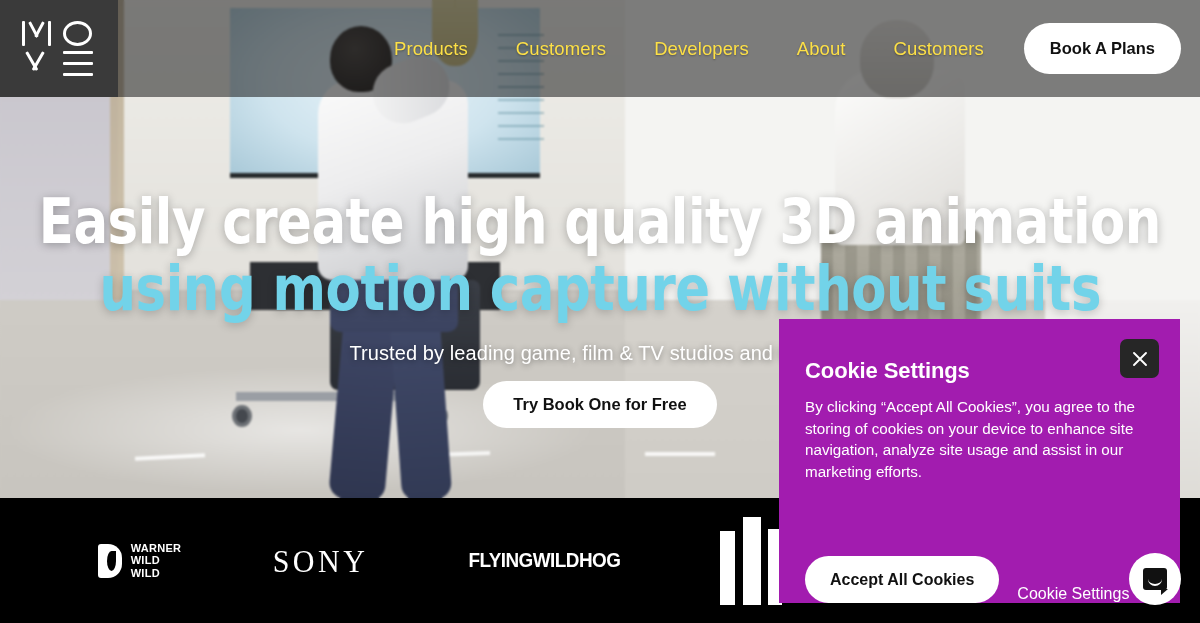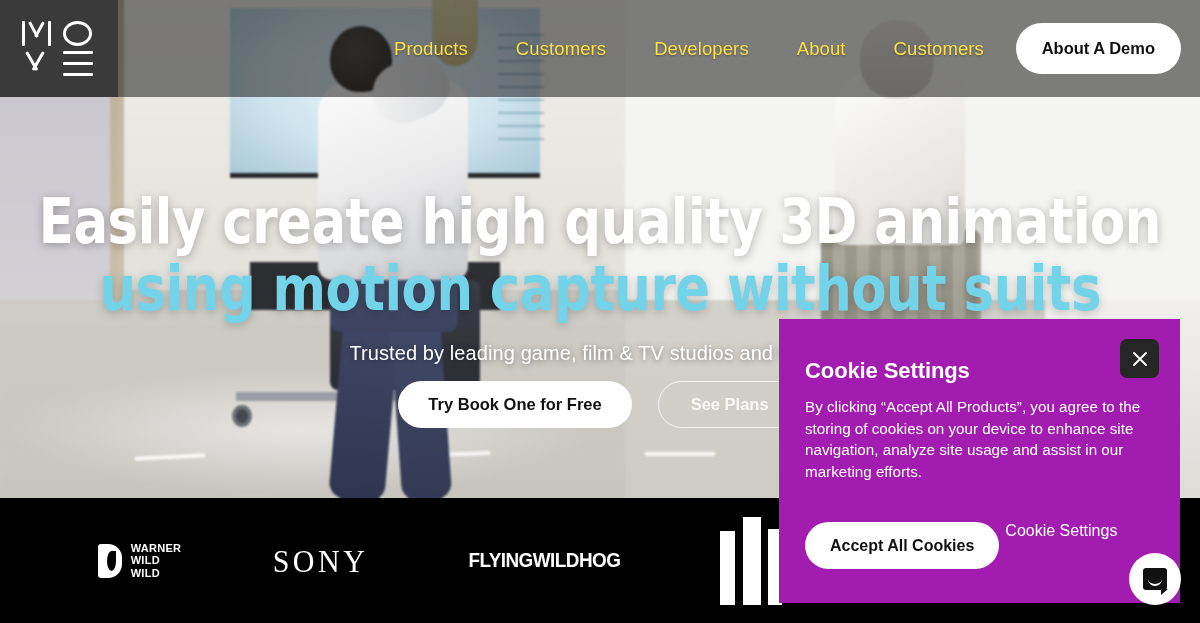--- a/index.html
+++ b/index.html
@@ -174,21 +174,21 @@
   
   .cookie { position:absolute; left:779px; top:319px; width:401px; height:284px; background:#a21caf;
        z-index:60; }
   .cookie-body { padding:39px 26px 0 26px; }
   .cookie-title { color:#fff; font-size:22px; font-weight:700; letter-spacing:-.1px; }
   .cookie-text { color:#fff; font-size:15.2px; line-height:1.42; margin-top:12px; max-width:346px; }
   .cookie-close { position:absolute; right:21px; top:20px; width:39px; height:39px; border-radius:7px;
        background:#262626; display:flex; align-items:center; justify-content:center; }
   .cookie-close svg { width:16px; height:16px; }
   .cookie-foot { position:absolute; left:0; bottom:0; width:401px; height:81px;
-       display:flex; align-items:flex-start; gap:6px; padding-left:26px; }
+       display:flex; align-items:flex-end; gap:18px; padding-left:26px; }
   .btn-accept { height:47px; padding:0 25px; border-radius:24px; background:#fff; color:#111;
        font-size:16px; font-weight:600; display:flex; align-items:center; white-space:nowrap; }
   .link-settings { color:#fff; font-size:16px; font-weight:400; white-space:nowrap; }
 
   
   .chat { position:absolute; right:19px; bottom:18px; width:52px; height:52px; border-radius:50%;
        background:#fff; z-index:70; display:flex; align-items:center; justify-content:center; }
   .chat-bubble { width:24px; height:22px; background:#111; border-radius:3px; position:relative; }
   .chat-bubble::after { content:""; position:absolute; right:-1px; bottom:-5px; width:0; height:0;
        border-left:7px solid #111; border-bottom:6px solid transparent; }
@@ -255,30 +255,29 @@
 
     <div class="nav-links">
       <a class="nav-link">Products</a>
       <a class="nav-link">Customers</a>
       <a class="nav-link">Developers</a>
       <a class="nav-link">About</a>
       <a class="nav-link">Customers</a>
       <a class="nav-link">About</a>
     </div>
 
-    <div class="nav-cta">About A Demo</div>
+    <div class="nav-cta">Book A Plans</div>
   </div>
 
   <div class="hero-copy">
     <div class="h1a">Easily create high quality 3D animation</div>
     <div class="h1b">using motion capture without suits</div>
     <div class="sub">Trusted by leading game, film &amp; TV studios and thousan</div>
     <div class="cta-row">
       <div class="btn-primary">Try Book One for Free</div>
-      <div class="btn-ghost">See Plans</div>
     </div>
   </div>
 
   <div class="strip">
     <div class="strip-inner">
       <div class="brand b-warner">
         <div class="wmg-mark"></div>
         <div class="wmg-txt">
           <div>WARNER</div>
           <div>WILD</div>
@@ -314,21 +313,21 @@
   </div>
 
   <div class="cookie">
     <div class="cookie-close">
       <svg viewBox="0 0 16 16">
         <path d="M2 2 L14 14 M14 2 L2 14" stroke="#ffffff" stroke-width="1.9" stroke-linecap="round" fill="none"></path>
       </svg>
     </div>
     <div class="cookie-body">
       <div class="cookie-title">Cookie Settings</div>
-      <div class="cookie-text">By clicking “Accept All Products”, you agree to the storing of cookies on your device to enhance site navigation, analyze site usage and assist in our marketing efforts.</div>
+      <div class="cookie-text">By clicking “Accept All Cookies”, you agree to the storing of cookies on your device to enhance site navigation, analyze site usage and assist in our marketing efforts.</div>
     </div>
     <div class="cookie-foot">
       <div class="btn-accept">Accept All Cookies</div>
       <a class="link-settings">Cookie Settings</a>
     </div>
   </div>
 
   <div class="chat">
     <div class="chat-bubble">
       <div class="chat-smile"></div>

